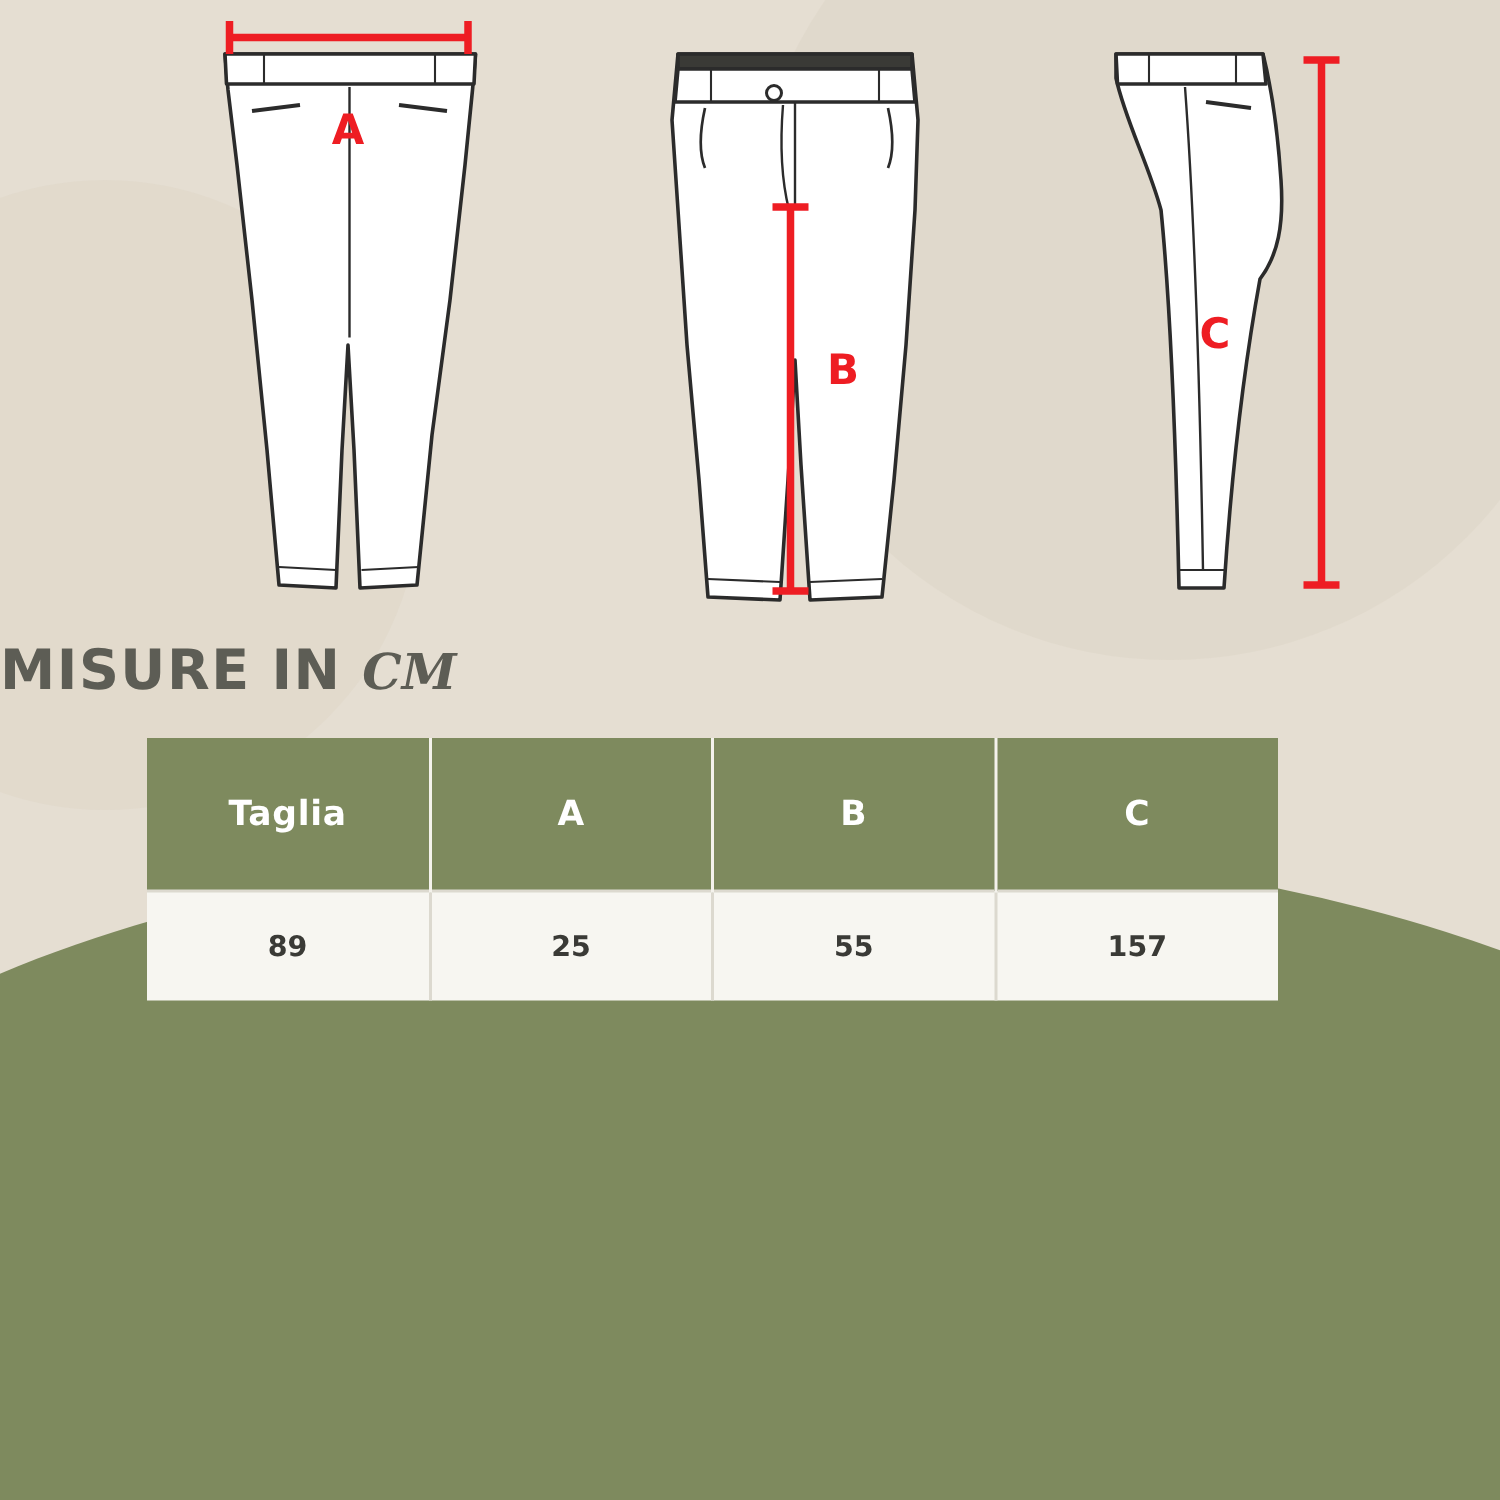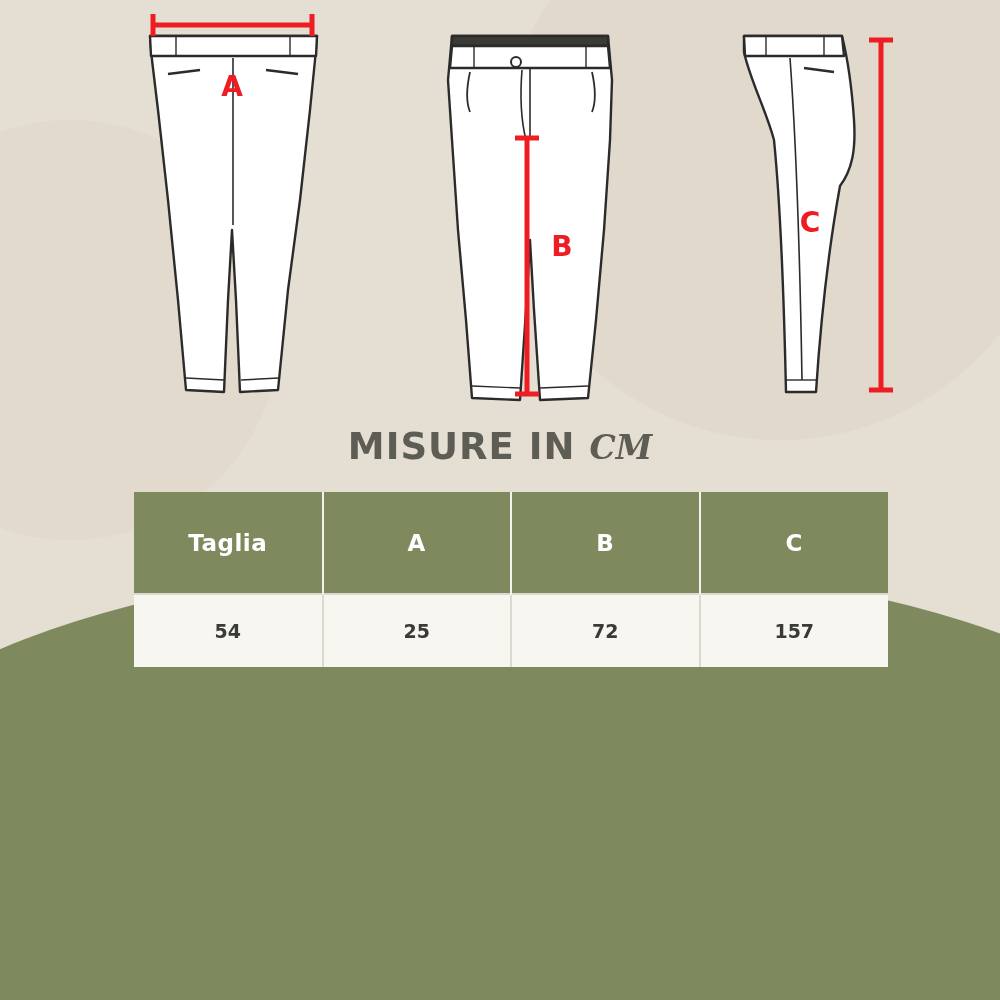--- a/index.html
+++ b/index.html
@@ -57,42 +57,40 @@
     top: 0;
     width: 1000px;
     height: 420px;
   }
 
   .title {
     position: absolute;
     left: 0;
     top: 425px;
     width: 1000px;
-    text-align: center;
     font-size: 37px;
     font-weight: bold;
     color: #5d5d55;
     letter-spacing: 1px;
   }
   .title .cm {
     font-family: "DejaVu Serif", serif;
     font-style: italic;
     font-size: 33px;
     font-weight: bold;
     letter-spacing: 0;
   }
 
   table.size-table {
     position: absolute;
     left: 98px;
     top: 492px;
     width: 754px;
     border-collapse: collapse;
     table-layout: fixed;
-    margin-left: 36px;
   }
   table.size-table th {
     background: #7e8a5e;
     color: #ffffff;
     font-size: 23px;
     font-weight: bold;
     height: 99px;
     border-right: 2px solid #f4f2ec;
     letter-spacing: .5px;
   }
@@ -209,21 +207,21 @@
     <thead>
       <tr>
         <th>Taglia</th>
         <th>A</th>
         <th>B</th>
         <th>C</th>
       </tr>
     </thead>
     <tbody>
       <tr>
-        <td>54</td>
+        <td>89</td>
         <td>25</td>
-        <td>72</td>
+        <td>55</td>
         <td>157</td>
       </tr>
     </tbody>
   </table>
 
 </div>
 
 </body></html>

